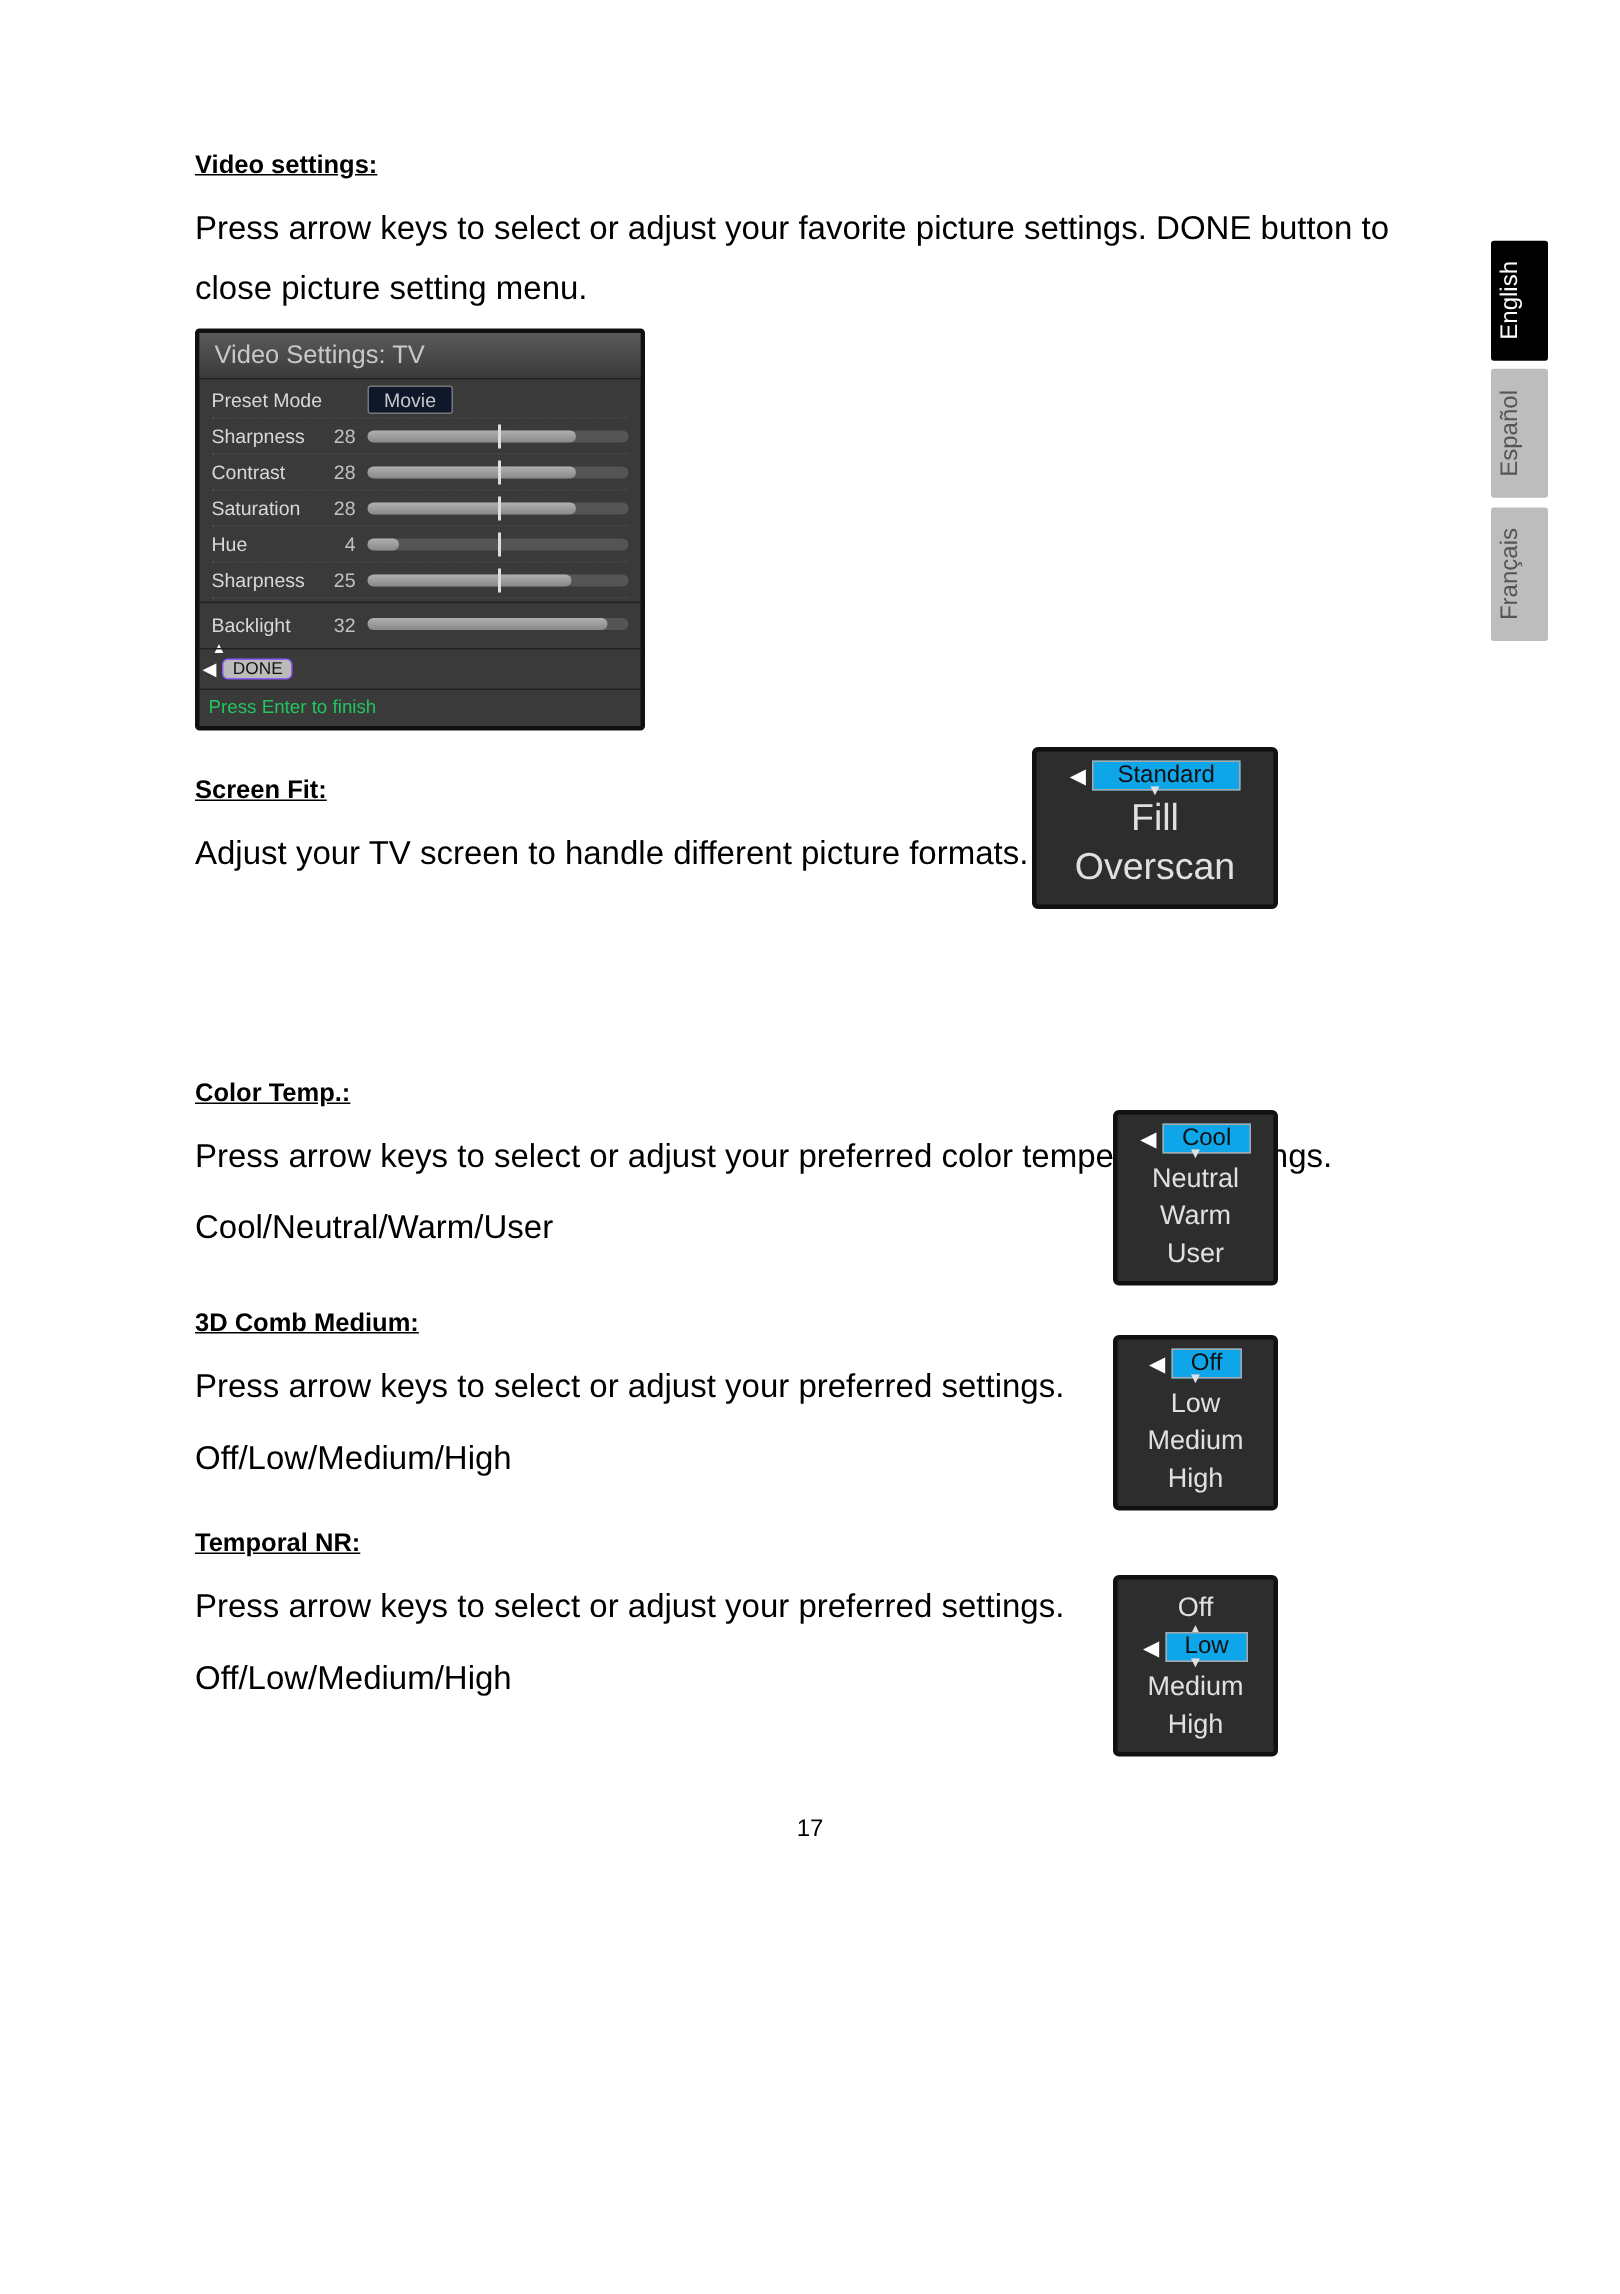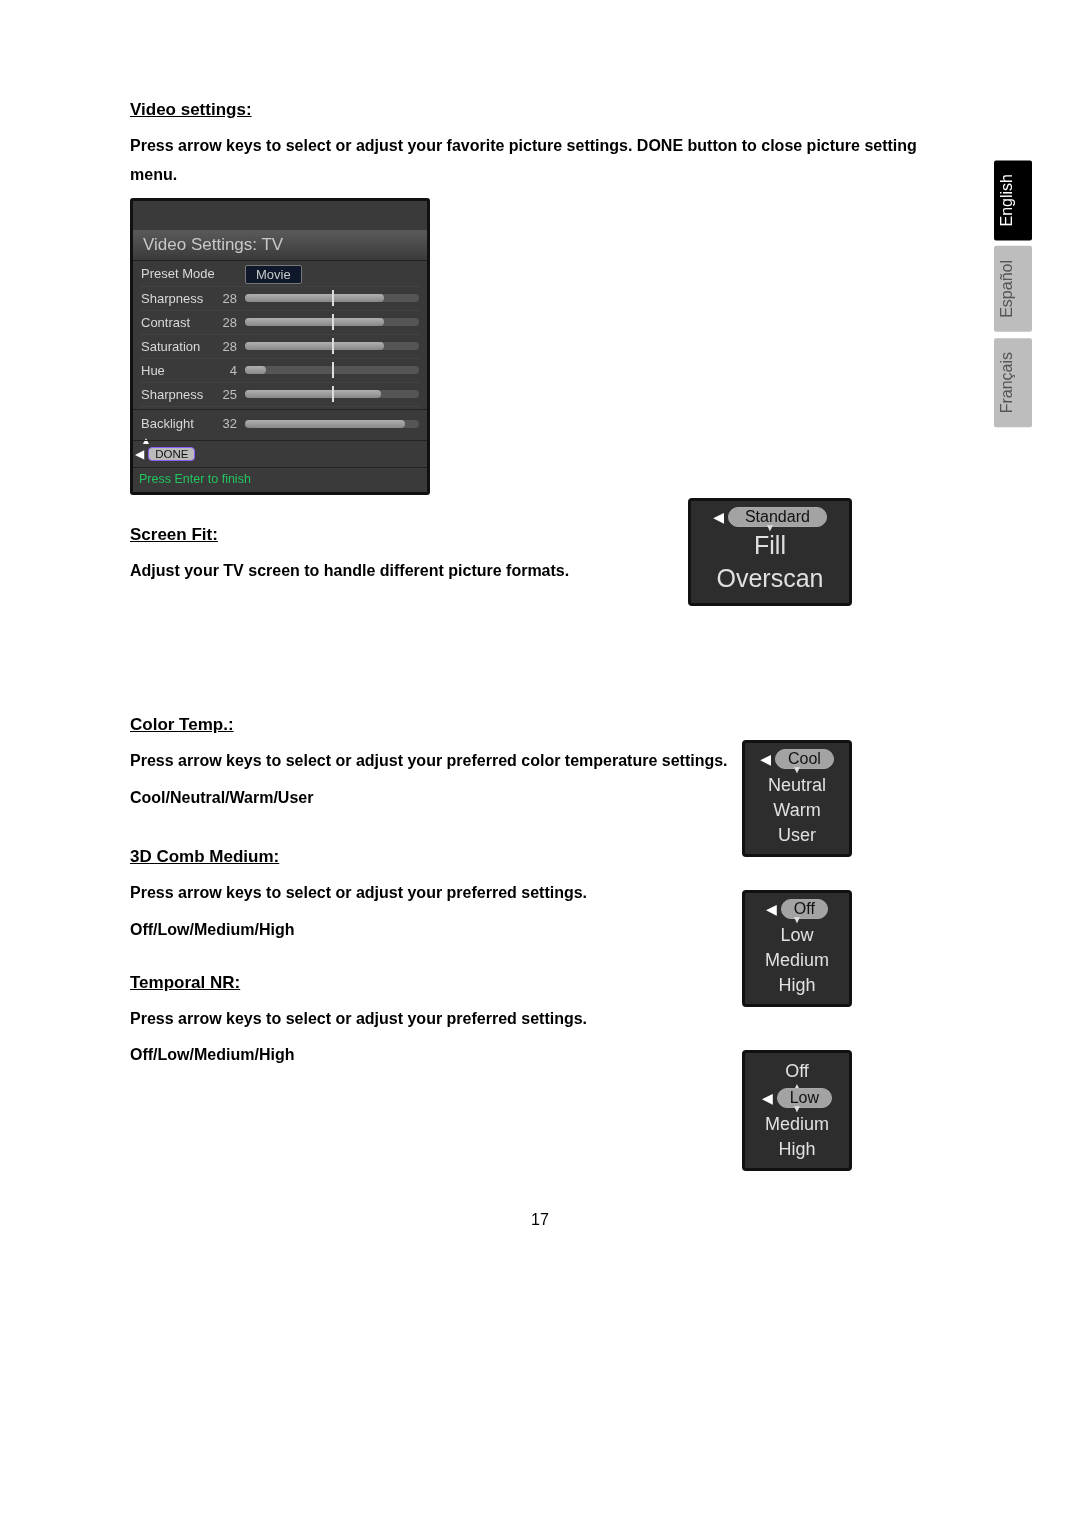--- a/index.html
+++ b/index.html
@@ -14,24 +14,23 @@
   .page {
     padding: 100px 130px 0 130px;
   }
   .section-title {
     font-weight: bold;
     font-size: 17px;
     margin-bottom: 12px;
     text-decoration: underline;
   }
   .section-body {
-    font-size: 16px;
+    font-size: 22px;
     line-height: 1.8;
     margin-bottom: 8px;
-    font-weight: bold;
   }
   .section-group { margin-bottom: 28px; }
   .lang-tabs {
     position: absolute;
     right: 48px;
     top: 160px;
     width: 38px;
     display: flex;
     flex-direction: column;
     gap: 6px;
@@ -65,21 +64,20 @@
     font-size: 14px;
     margin-top: 6px;
     margin-bottom: 30px;
   }
   .vset-header {
     background: linear-gradient(#5a5a5a,#3a3a3a);
     color: #c8c8c8;
     font-size: 17px;
     padding: 5px 10px;
     border-bottom: 1px solid #222;
-    margin-top: 29px;
   }
   .vset-rows { padding: 2px 8px 0 8px; }
   .vset-row {
     display: grid;
     grid-template-columns: 76px 28px 1fr;
     align-items: center;
     height: 24px;
     font-size: 13px;
     border-bottom: 1px dotted rgba(255,255,255,0.08);
   }
@@ -162,22 +160,22 @@
   }
   .option-panel.large .option-item { font-size: 25px; padding: 0 0 4px 0; }
   .option-sel {
     display: flex;
     align-items: center;
     justify-content: center;
     gap: 4px;
   }
   .option-sel-box {
     border: 1px solid #aaa;
-    border-radius: 10px;
-    background: #a3a3a3;
+    border-radius: 0;
+    background: #0ea5e9;
     color: #111;
     padding: 0 12px;
     flex: 0 0 auto;
   }
   .option-panel.large .option-sel-box { padding: 0 16px; }
   .sel-arrow-l { color:#fff; font-size: 14px; }
   .sel-caret-down { color:#e0e0e0; font-size:10px; line-height:0.6; margin-top:-2px; }
   .sel-caret-up   { color:#e0e0e0; font-size:10px; line-height:0.6; margin-bottom:-2px; }
 
 </style>

